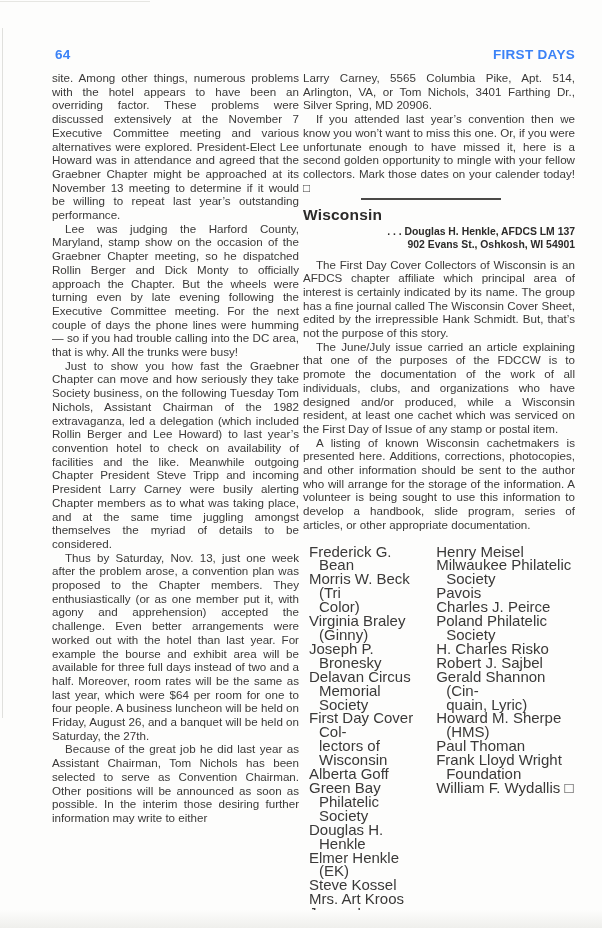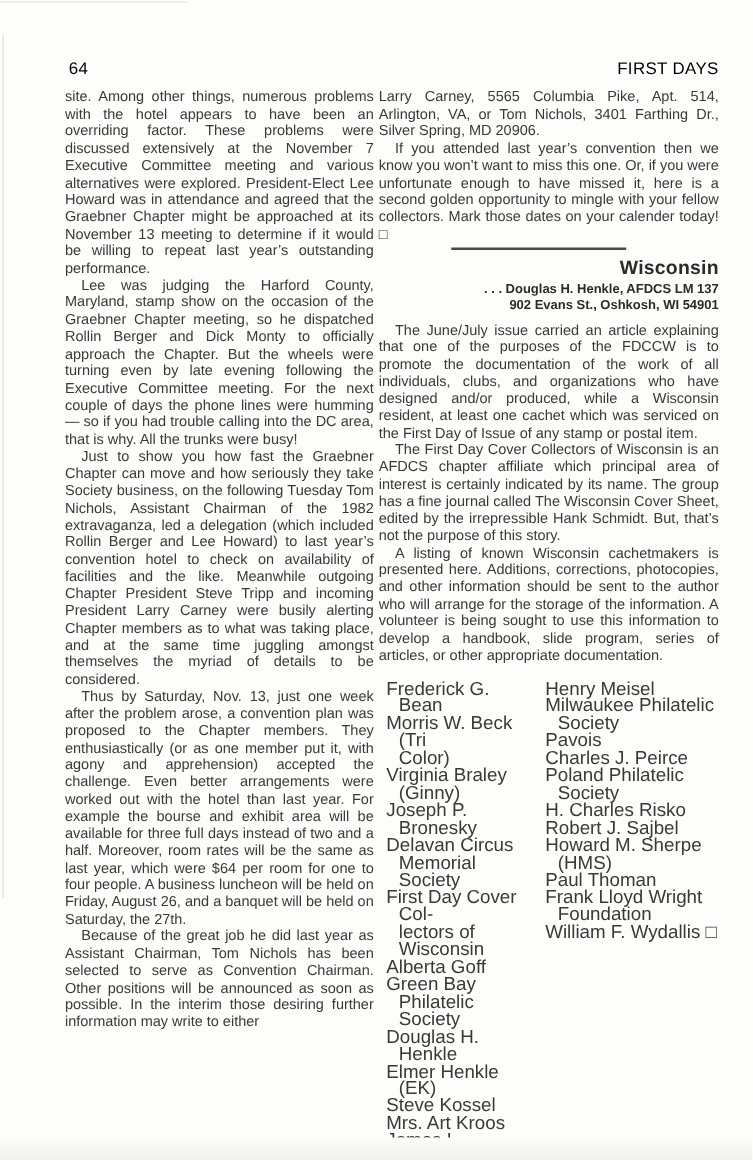--- a/index.html
+++ b/index.html
@@ -28,42 +28,41 @@
   }
   .scan-bottom-band {
     position: absolute; left: 0; bottom: 0;
     width: 602px; height: 18px;
     background: linear-gradient(#fdfdfc, #efefec);
   }
   .header {
     position: absolute; top: 47px; left: 55px;
     width: 520px;
     display: flex; justify-content: space-between; align-items: flex-start;
-    font-weight: normal; font-size: 13.5px; color: #000000;
+    font-weight: bold; font-size: 13.5px; color: #3b82f6;
     letter-spacing: .3px;
   }
   .col {
     position: absolute; top: 71px;
     font-size: 11.6px; line-height: 13.7px;
     color: #3a3938;
   }
   .col-left  { left: 52px;  width: 247px; }
   .col-right { left: 303px; width: 272px; }
   .para { margin: 0; text-align: justify; }
   .para.indent { text-indent: 13px; }
   .section-divider {
     width: 140px; height: 2px;
     background: #4a4947;
     margin: 4px 0 5px 58px;
   }
   .article-title {
     font-weight: bold; font-size: 15.5px; line-height: 19px;
     color: #2c2b2a; letter-spacing: .2px;
     margin: 0;
-    text-align: right;
   }
   .article-byline {
     text-align: right;
     font-weight: bold; font-size: 10.4px; line-height: 12.6px;
     color: #2c2b2a;
     margin: 2px 0 6px 0;
   }
   .name-list {
     display: flex;
     margin: 13px 0 0 6px;
@@ -107,22 +106,22 @@
     <div class="section-divider"></div>
 
     <h2 class="article-title">Wisconsin</h2>
 
     <div class="article-byline">
       <div>. . . Douglas H. Henkle, AFDCS LM 137</div>
       <div>902 Evans St., Oshkosh, WI 54901</div>
     </div>
 
     <div>
+        <p class="para indent">The First Day Cover Collectors of Wisconsin is an AFDCS chapter affiliate which principal area of interest is certainly indicated by its name. The group has a fine journal called The Wisconsin Cover Sheet, edited by the irrepressible Hank Schmidt. But, that’s not the purpose of this story.</p>
         <p class="para indent">The June/July issue carried an article explaining that one of the purposes of the FDCCW is to promote the documentation of the work of all individuals, clubs, and organizations who have designed and/or produced, while a Wisconsin resident, at least one cachet which was serviced on the First Day of Issue of any stamp or postal item.</p>
-        <p class="para indent">The First Day Cover Collectors of Wisconsin is an AFDCS chapter affiliate which principal area of interest is certainly indicated by its name. The group has a fine journal called The Wisconsin Cover Sheet, edited by the irrepressible Hank Schmidt. But, that’s not the purpose of this story.</p>
         <p class="para indent">A listing of known Wisconsin cachetmakers is presented here. Additions, corrections, photocopies, and other information should be sent to the author who will arrange for the storage of the information. A volunteer is being sought to use this information to develop a handbook, slide program, series of articles, or other appropriate documentation.</p>
       </div>
 
     <div class="name-list">
       <div class="name-col name-col-1">
           <div class="item">Frederick G. Bean</div>
           <div class="item">Morris W. Beck (Tri
 Color)</div>
           <div class="item">Virginia Braley (Ginny)</div>
           <div class="item">Joseph P. Bronesky</div>
@@ -144,20 +143,22 @@
       <div class="name-col name-col-2">
           <div class="item">Henry Meisel</div>
           <div class="item">Milwaukee Philatelic
 Society</div>
           <div class="item">Pavois</div>
           <div class="item">Charles J. Peirce</div>
           <div class="item">Poland Philatelic
 Society</div>
           <div class="item">H. Charles Risko</div>
           <div class="item">Robert J. Sajbel</div>
+          <div class="item">Gerald Shannon (Cin-
+quain, Lyric)</div>
           <div class="item">Howard M. Sherpe
 (HMS)</div>
           <div class="item">Paul Thoman</div>
           <div class="item">Frank Lloyd Wright
 Foundation</div>
           <div class="item">William F. Wydallis □</div>
         </div>
     </div>
 
   </div>

